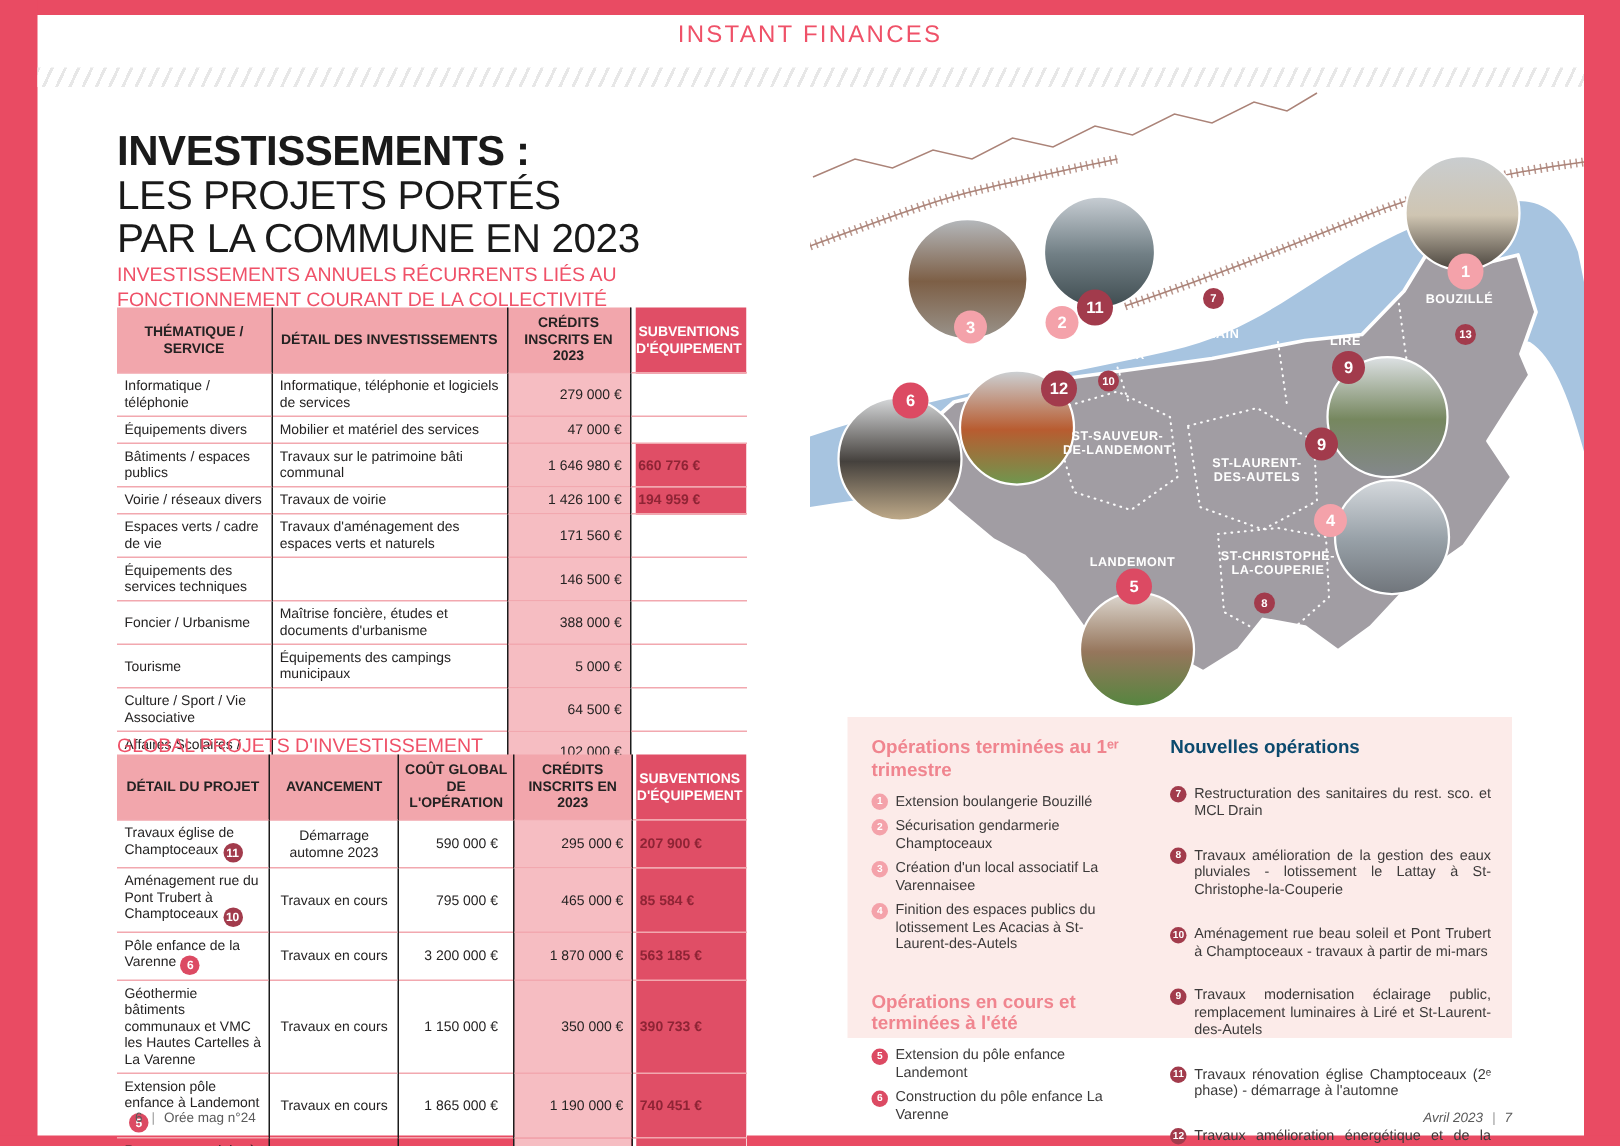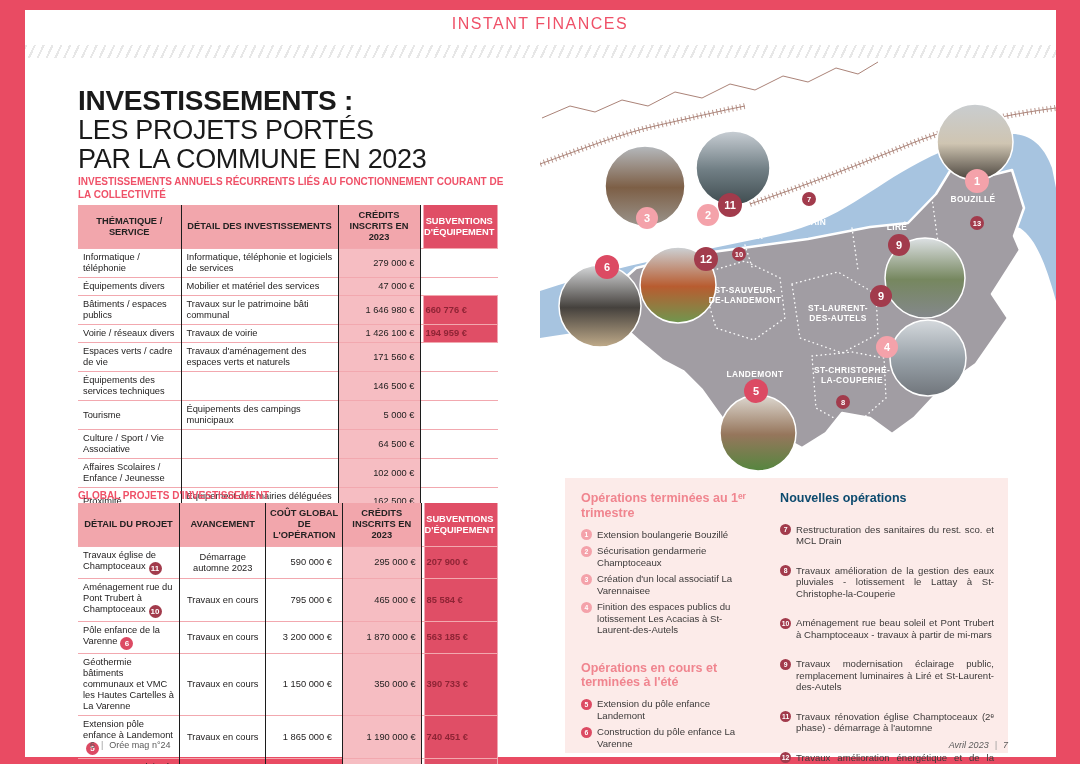--- a/index.html
+++ b/index.html
@@ -19,21 +19,21 @@
   #masthead{left:0;top:15px;width:1080px;text-align:center;
     color:#ef5168;font-size:16px;letter-spacing:1.5px;font-weight:500;}
   #hatch{left:25px;top:45px;width:1031px;height:13px;
     background:repeating-linear-gradient(115deg,#e7e7e7 0 2px,#ffffff 2px 8px);}
 
   
   #headline{left:78px;top:86px;width:440px;color:#1a1a1a;line-height:1.08;}
   #headline .h-bold{font-size:28px;font-weight:800;letter-spacing:-.3px;}
   #headline .h-light{font-size:27px;font-weight:400;letter-spacing:-.3px;}
 
-  .pink-heading{color:#ef5168;font-weight:700;font-size:10px;line-height:1.3;width:430px;}
+  .pink-heading{color:#ef5168;font-weight:400;font-size:13px;line-height:1.3;width:430px;}
   #t1-title{left:78px;top:175px;}
   #t2-title{left:78px;top:489px;}
 
   
   table{border-collapse:collapse;table-layout:fixed;}
   #table1{left:78px;top:205px;width:420px;}
   #table2{left:78px;top:503px;width:420px;}
   th,td{font-size:9.3px;color:#242222;vertical-align:middle;padding:3px 5px;}
   th{font-weight:700;text-align:center;background:#f2a6ac;padding:5px 3px;line-height:1.2;}
   th.accent{background:linear-gradient(to right,#fff 0 3px,#e04e66 3px);color:#fff;}
@@ -49,21 +49,21 @@
     color:#8e2435;font-weight:600;}
   .proj-badge{display:inline-block;width:13px;height:13px;border-radius:50%;
     color:#fff;font-size:8px;font-weight:700;text-align:center;line-height:13px;
     vertical-align:-2px;margin-left:3px;}
 
   
   #map{left:540px;top:56px;width:516px;height:416px;}
   #map svg{display:block;}
 
   
-  #ops{left:565px;top:478px;width:443px;height:275px;background:#fcebe9;
+  #ops{left:565px;top:478px;width:443px;height:214px;background:#fcebe9;
     box-sizing:border-box;padding:13px 14px 10px 16px;display:flex;gap:28px;}
   .ops-col{display:flex;flex-direction:column;}
   .ops-col.left{width:188px;}
   .ops-col.right{width:235px;}
   .ops-section{margin-bottom:20px;}
   .ops-title{font-size:12.5px;font-weight:600;line-height:1.18;margin-bottom:8px;}
   .ops-title.pink{color:#f0858f;}
   .ops-title.dark{color:#0c4a6e;}
   .ops-item{display:flex;gap:5px;margin-bottom:5px;font-size:9.6px;line-height:1.2;color:#3c3a3a;}
   .ops-col.right .ops-item{text-align:justify;margin-top:18px;}
@@ -141,20 +141,26 @@
         <tr>
           <td class="c-theme">Espaces verts / cadre de vie</td>
           <td class="bl c-detail">Travaux d'aménagement des espaces verts et naturels</td>
           <td class="bl c-credits">171 560 €</td>
           <td class="bl c-sub"></td>
         </tr>
         <tr>
           <td class="c-theme">Équipements des services techniques</td>
           <td class="bl c-detail"></td>
           <td class="bl c-credits">146 500 €</td>
+          <td class="bl c-sub"></td>
+        </tr>
+        <tr>
+          <td class="c-theme">Foncier / Urbanisme</td>
+          <td class="bl c-detail">Maîtrise foncière, études et documents d'urbanisme</td>
+          <td class="bl c-credits">388 000 €</td>
           <td class="bl c-sub"></td>
         </tr>
         <tr>
           <td class="c-theme">Tourisme</td>
           <td class="bl c-detail">Équipements des campings municipaux</td>
           <td class="bl c-credits">5 000 €</td>
           <td class="bl c-sub"></td>
         </tr>
         <tr>
           <td class="c-theme">Culture / Sport / Vie Associative</td>

